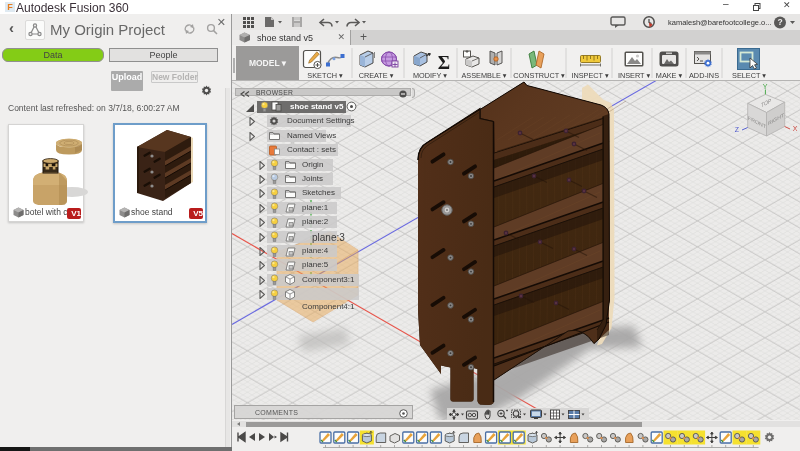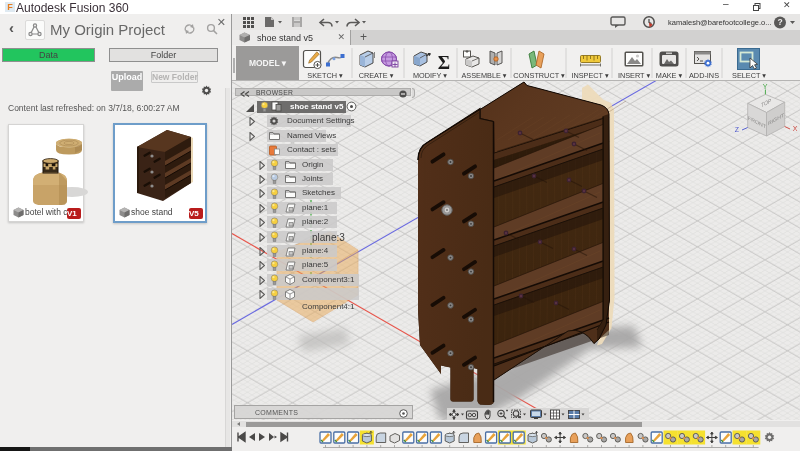--- a/index.html
+++ b/index.html
@@ -11,30 +11,30 @@
 #titlebar .wb{position:absolute;top:0px;font-size:10px;color:#444;}
 #leftpanel{position:absolute;left:0;top:14px;width:232px;height:437px;background:#f0efee;border-right:1px solid #9a9a9a;}
 #lp-close{position:absolute;right:5px;top:2px;color:#6a6a6a;font-size:11px;}
 #lp-back{position:absolute;left:9px;top:5px;color:#555;font-size:15px;font-weight:bold;}
 #lp-ico{position:absolute;left:25px;top:6px;width:20px;height:20px;background:#fbfbfa;border:1px solid #dcdbda;border-radius:2px;}
 #lp-title{position:absolute;left:50px;top:6.5px;font-size:15px;color:#686868;}
 #lp-refresh{position:absolute;left:183px;top:9px;}
 #lp-search{position:absolute;left:206px;top:9px;}
 .tabs{position:absolute;left:2px;top:34px;width:216px;height:14px;}
 .tab{position:absolute;top:0;height:14px;border:1px solid #8f8f8f;font-size:9px;color:#444;text-align:center;line-height:13px;}
-.tab.data{left:0;width:93px;background:#22c55e;}
+.tab.data{left:0;width:102px;background:#84cc16;border-radius:6px;}
 .tab.people{left:107px;width:109px;background:#e2e1e0;}
 .btn-upload{position:absolute;left:111px;top:57px;width:32px;height:20px;background:#ababab;color:#fff;font-size:9px;font-weight:bold;text-align:center;line-height:12px;border-radius:1px;}
 .btn-newfolder{position:absolute;left:151px;top:57px;width:47px;height:12px;background:#efeeed;border:1px solid #c9c9c9;color:#b5b4b3;font-size:8.5px;font-weight:bold;text-align:center;line-height:10px;border-radius:1px;white-space:nowrap;}
 #lp-refreshed{position:absolute;left:8px;top:89px;font-size:8.5px;color:#555;}
 .card{position:absolute;background:#fff;border:1px solid #d5d4d3;box-shadow:0 1px 2px rgba(0,0,0,0.18);}
 #card1{left:8px;top:110px;width:76px;height:98px;}
 #card2{left:113px;top:109px;width:94px;height:100px;border:2px solid #6e9dc9;}
 .cname{position:absolute;font-size:8.5px;color:#444;bottom:4px;left:16px;}
-.cver{position:absolute;right:2px;bottom:2px;width:14px;height:11px;background:#b91c1c;color:#fff;font-size:8px;font-weight:bold;text-align:left;line-height:11px;border-radius:2px;}
+.cver{position:absolute;right:2px;bottom:2px;width:14px;height:11px;background:#b91c1c;color:#fff;font-size:8px;font-weight:bold;text-align:right;line-height:11px;border-radius:2px;}
 #lp-bottom1{position:absolute;left:0;bottom:0;width:30px;height:4px;background:#161616;}
 #lp-bottom2{position:absolute;left:30px;bottom:0;width:202px;height:4px;background:#6f6f6f;}
 #main{position:absolute;left:232px;top:14px;width:568px;height:437px;}
 #qat{position:absolute;left:0;top:0;width:568px;height:16px;background:#e7e6e5;}
 #acct{position:absolute;left:436px;top:4px;font-size:7.5px;color:#333;}
 #tabbar{position:absolute;left:0;top:16px;width:568px;height:15px;background:#d2d1d0;}
 #doctab{position:absolute;left:0;top:0;width:119px;height:15px;background:#ecebea;border-right:1px solid #a2a1a0;}
 #doctab .tx{position:absolute;left:25px;top:2.5px;font-size:9px;color:#333;}
 #doctab .cl{position:absolute;right:5px;top:2px;font-size:9px;color:#666;}
 #tabplus{position:absolute;left:128px;top:0px;font-size:12px;color:#555;}
@@ -97,21 +97,21 @@
         </svg>
       </div>
     <div id="lp-search">
         <svg width="12" height="12" viewBox="0 0 12 12">
           <circle cx="5" cy="5" r="3.4" fill="none" stroke="#a2a1a0" stroke-width="1.4"></circle>
           <line x1="7.6" y1="7.6" x2="11" y2="11" stroke="#a2a1a0" stroke-width="1.5"></line>
         </svg>
       </div>
     <div class="tabs">
       <div class="tab data">Data</div>
-      <div class="tab people">Folder</div>
+      <div class="tab people">People</div>
     </div>
     <div class="btn-upload">Upload</div>
     <div class="btn-newfolder">New Folder</div>
     <svg class="abs" style="left:201px;top:71px;" width="11" height="11" viewBox="0 0 13 13">
         <path fill="#4f4e4d" d="M6.5 0.5 L7.6 2.3 L9.7 1.7 L9.9 3.9 L12 4.4 L10.9 6.5 L12 8.6 L9.9 9.1 L9.7 11.3 L7.6 10.7 L6.5 12.5 L5.4 10.7 L3.3 11.3 L3.1 9.1 L1 8.6 L2.1 6.5 L1 4.4 L3.1 3.9 L3.3 1.7 L5.4 2.3 Z"></path>
         <circle cx="6.5" cy="6.5" r="2" fill="#f0efee"></circle>
       </svg>
     <div id="lp-refreshed">Content last refreshed: on 3/7/18, 6:00:27 AM</div>
     <div id="card1" class="card">
       <svg class="abs" style="left:0px;top:0px;" width="90" height="80" viewBox="0 0 90 80">

